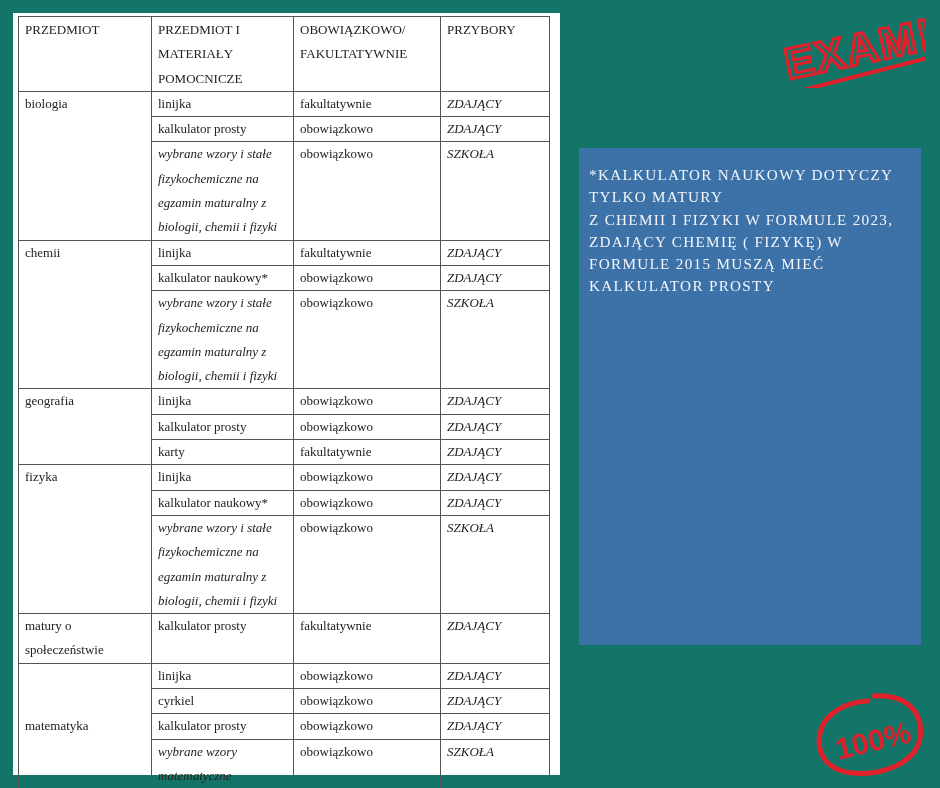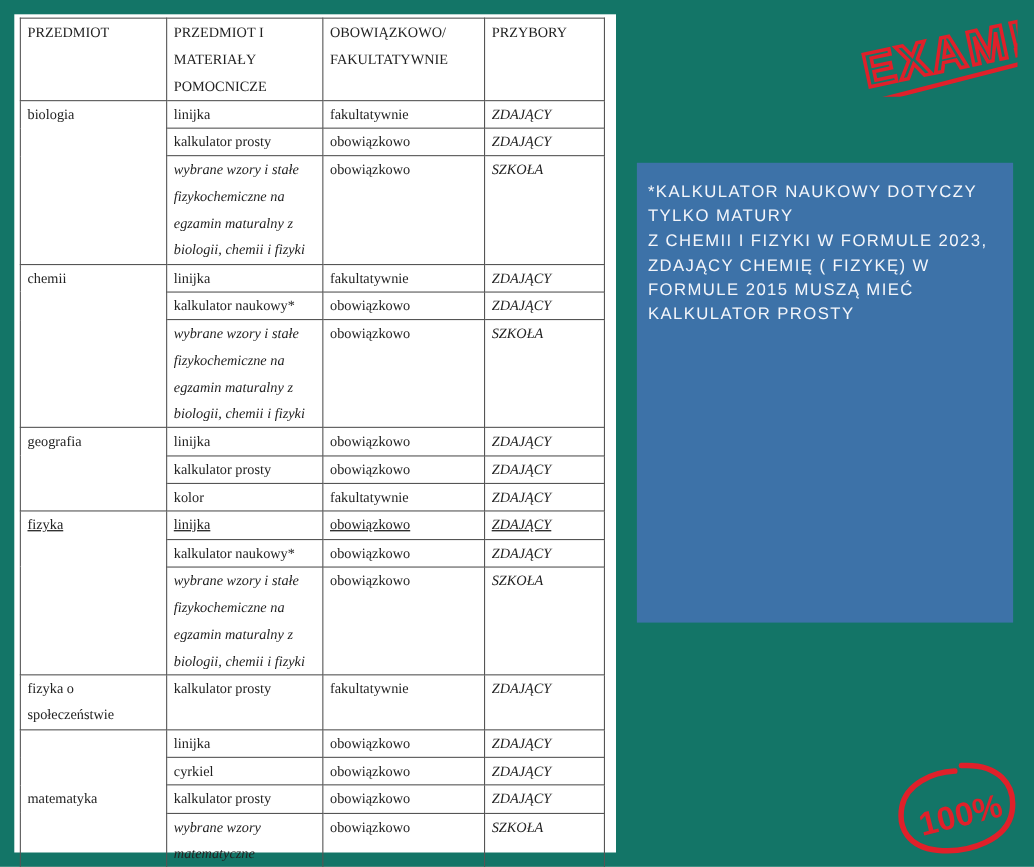--- a/index.html
+++ b/index.html
@@ -11,23 +11,23 @@
   table.matura td, table.matura th {
     border: 1px solid #555; vertical-align: top; text-align: left;
     font-size: 13px; line-height: 24.3px; padding: 0 6px; color: #222; font-weight: normal;
   }
   table.matura th { padding-top: 1px; }
   .it { font-style: italic; }
   .red { color: #e32222; }
   .mid { vertical-align: middle !important; border-radius: 24px; }
 
   .info-box {
-    position: absolute; left: 579px; top: 148px; width: 342px; height: 418px;
+    position: absolute; left: 579px; top: 148px; width: 342px; height: 497px;
     background: #3d72a8; color: #f4f6fb; padding: 16px 10px 0 10px;
-    font-family: Liberation Sans, sans-serif; font-size: 15.2px; letter-spacing: 1.3px;
+    font-family: Liberation Serif, serif; font-size: 15.2px; letter-spacing: 1.3px;
     line-height: 22.3px; text-transform: uppercase;
   }
   .info-box p { margin-bottom: 22.3px; white-space: pre-line; }
 
   .stamp-exam { position: absolute; left: 775px; top: 8px; width: 150px; height: 80px; }
   .stamp-100 { position: absolute; left: 812px; top: 688px; width: 115px; height: 90px; }
 </style>
 </head>
 <body>
 
@@ -92,42 +92,42 @@
           <td>linijka</td>
           <td>obowiązkowo</td>
           <td class="it red">ZDAJĄCY</td>
         </tr>
         <tr style="height: 24px;">
           <td>kalkulator prosty</td>
           <td>obowiązkowo</td>
           <td class="it red">ZDAJĄCY</td>
         </tr>
         <tr style="height: 25px;">
-          <td>kolor</td>
+          <td>karty</td>
           <td>fakultatywnie</td>
           <td class="it">ZDAJĄCY</td>
         </tr>
-        <tr style="height: 24px; text-decoration: underline;">
+        <tr style="height: 24px;">
           <td rowspan="3">fizyka</td>
           <td>linijka</td>
           <td>obowiązkowo</td>
           <td class="it red">ZDAJĄCY</td>
         </tr>
         <tr style="height: 25px;">
           <td>kalkulator naukowy*</td>
           <td>obowiązkowo</td>
           <td class="it red">ZDAJĄCY</td>
         </tr>
         <tr style="height: 96px;">
           <td class="it">wybrane wzory i stałe fizykochemiczne na egzamin maturalny z biologii, chemii i fizyki</td>
           <td>obowiązkowo</td>
           <td class="it">SZKOŁA</td>
         </tr>
         <tr style="height: 49px;">
-          <td rowspan="1">fizyka o społeczeństwie</td>
+          <td rowspan="1">matury o społeczeństwie</td>
           <td>kalkulator prosty</td>
           <td>fakultatywnie</td>
           <td class="it">ZDAJĄCY</td>
         </tr>
         <tr style="height: 24px;">
           <td rowspan="4" class="mid">matematyka</td>
           <td>linijka</td>
           <td>obowiązkowo</td>
           <td class="it red">ZDAJĄCY</td>
         </tr>

